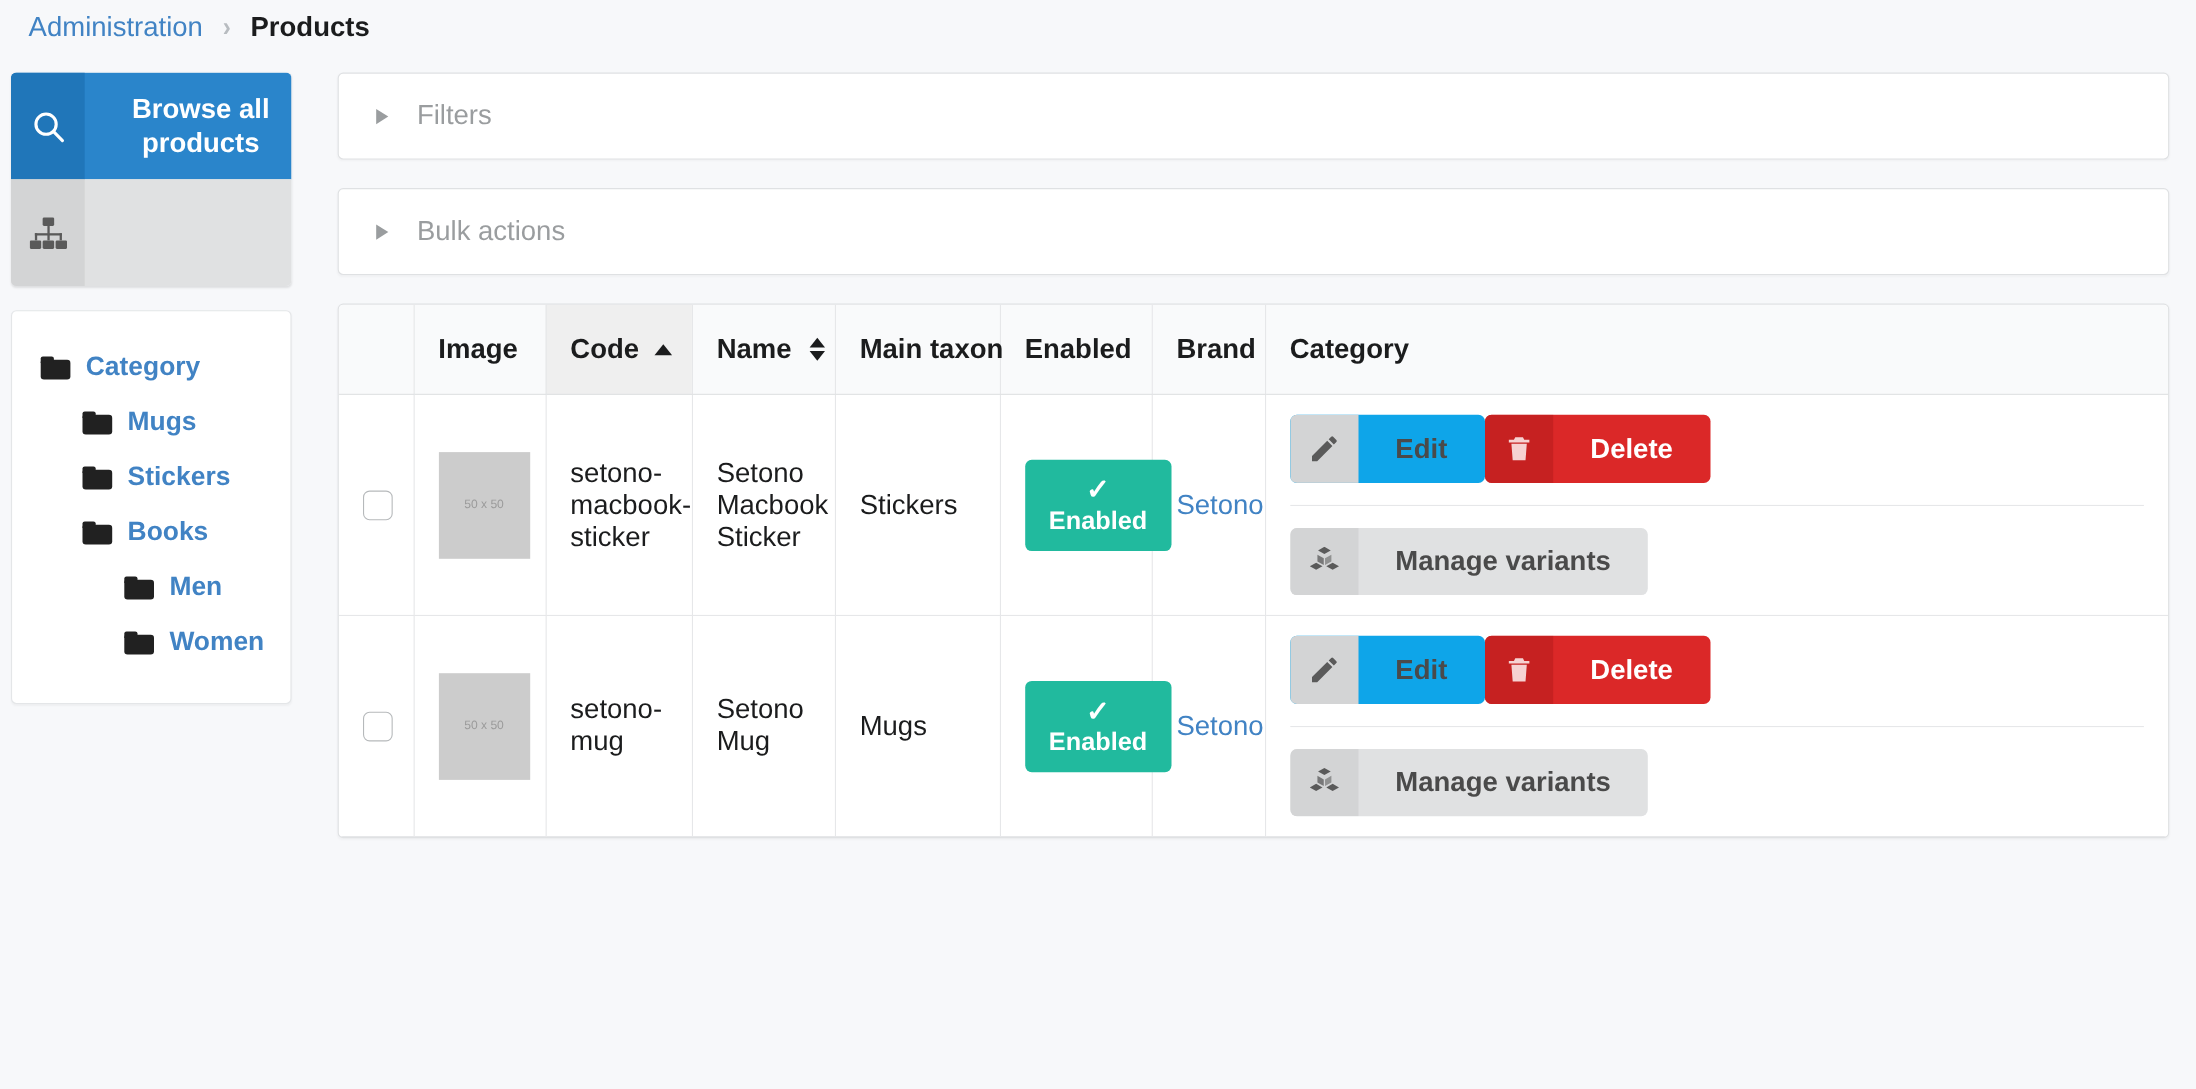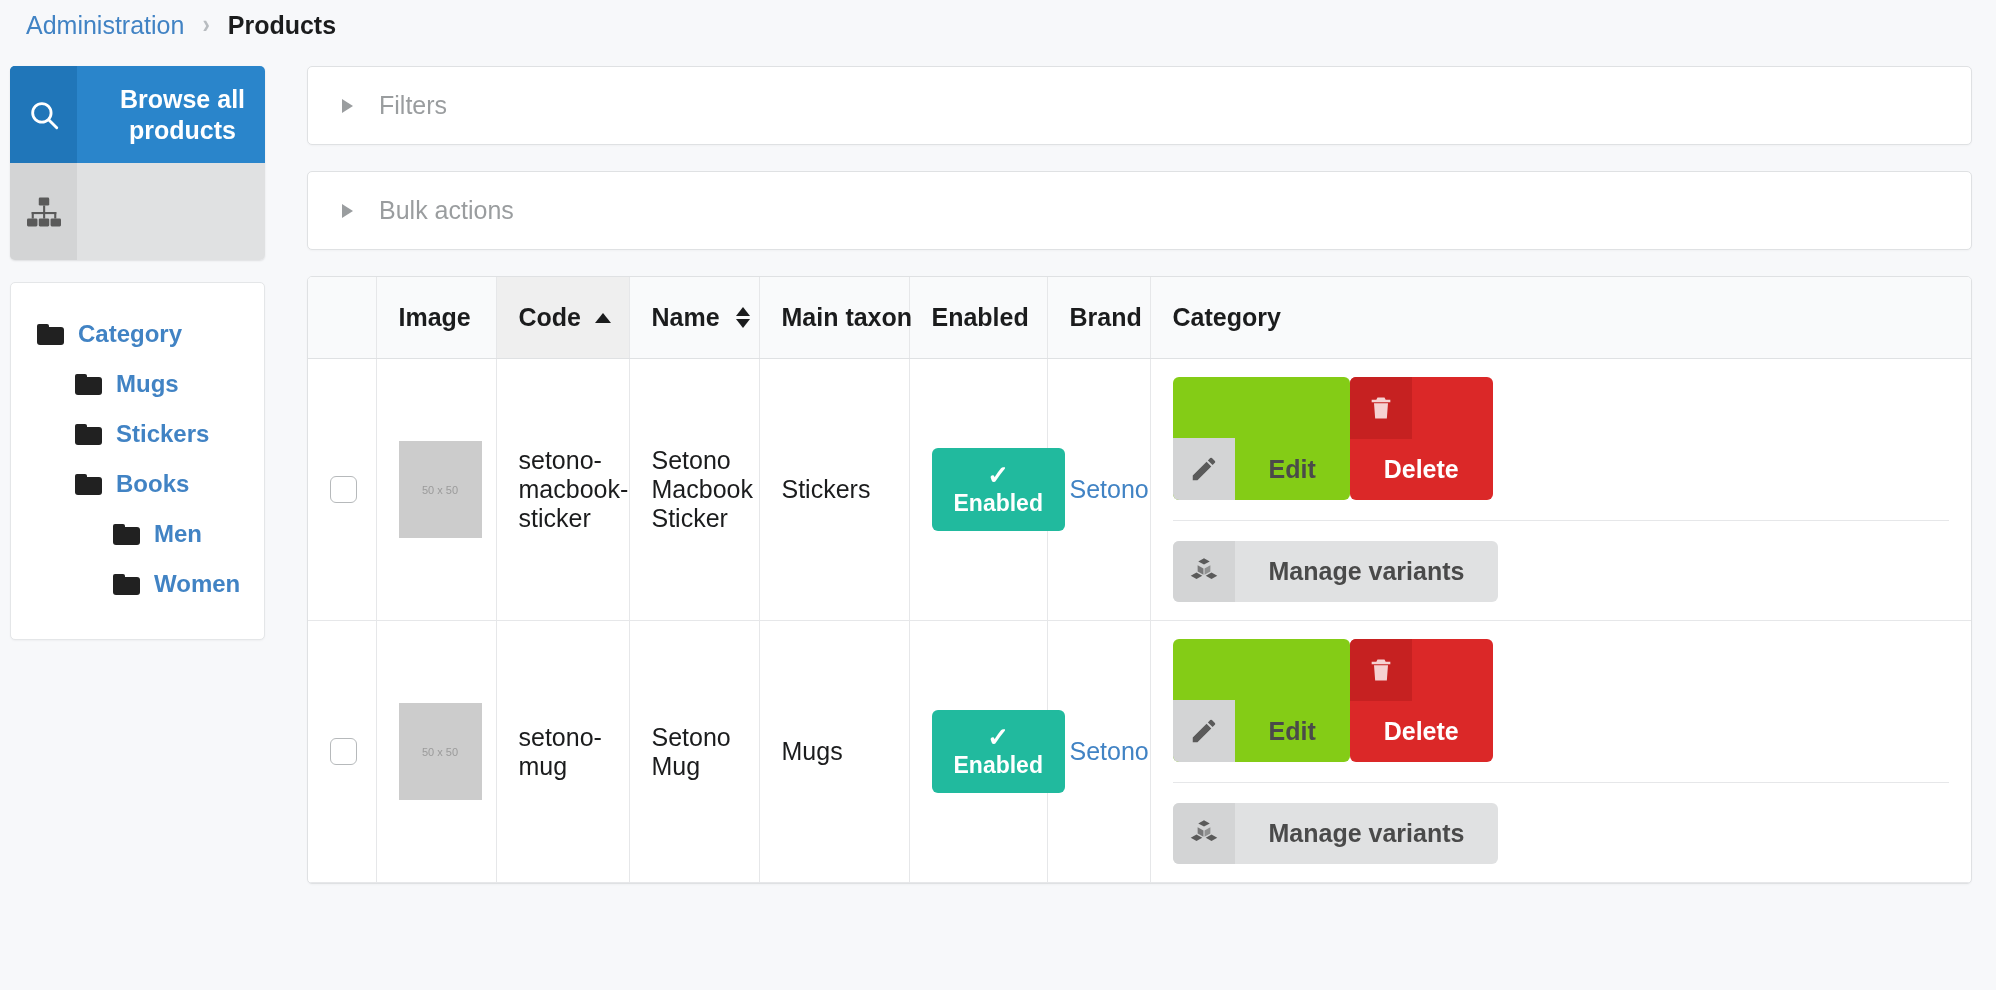--- a/index.html
+++ b/index.html
@@ -274,24 +274,24 @@
     flex: 0 0 62px;
     padding: 16px 0;
   }
   .btn .btn-txt {
     display: flex;
     align-items: center;
     padding: 16px 34px;
     white-space: nowrap;
   }
 
-  .btn-edit { background: #84cc16; color: #4a4a4a; align-items: flex-end; }
+  .btn-edit { background: #0ea5e9; color: #4a4a4a; }
   .btn-edit .btn-ico { background: #d3d4d5; }
 
-  .btn-delete { background: #db2828; color: #ffffff; flex-direction: column; }
+  .btn-delete { background: #db2828; color: #ffffff; }
   .btn-delete .btn-ico { background: #c62121; }
 
   .btn-variants { background: #e0e1e2; color: #4a4a4a; }
   .btn-variants .btn-ico { background: #d3d4d5; }
 
   .actions-divider {
     border-top: 1px solid #e6e7e9;
     margin: 20px 0;
   }
   .actions-bottom { display: flex; }

